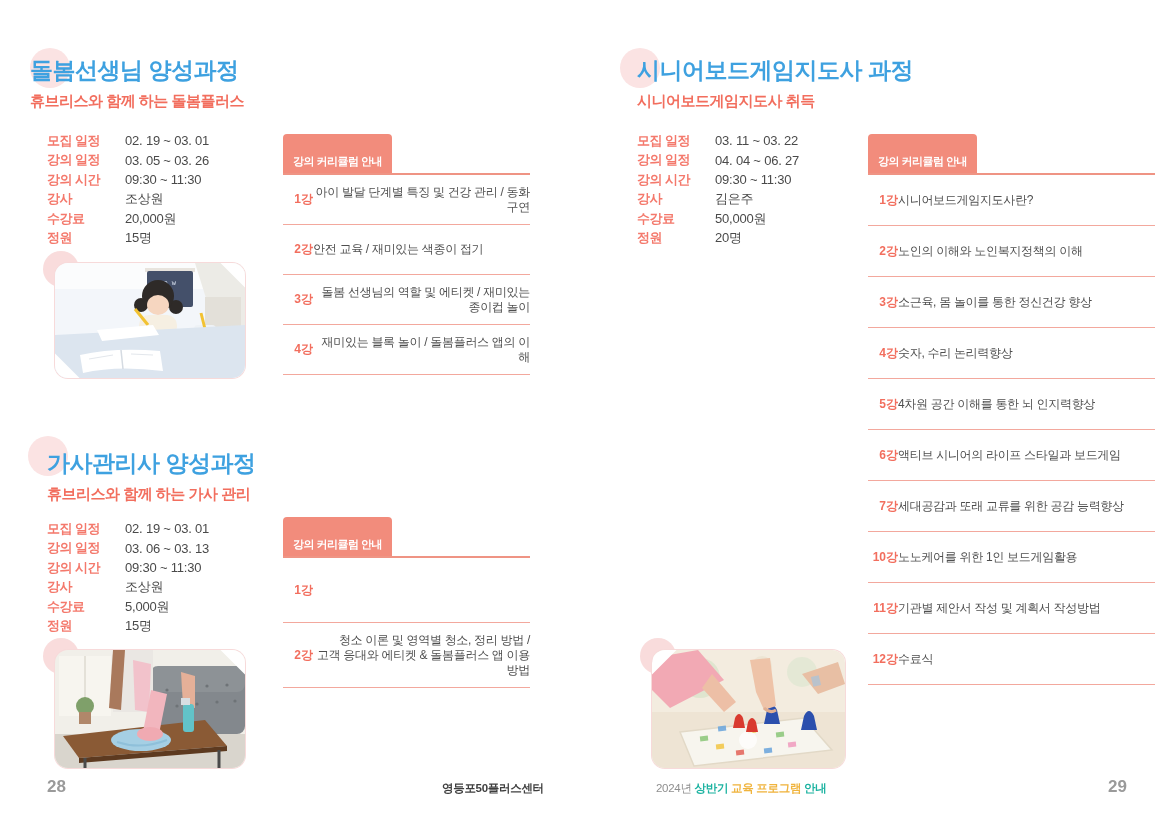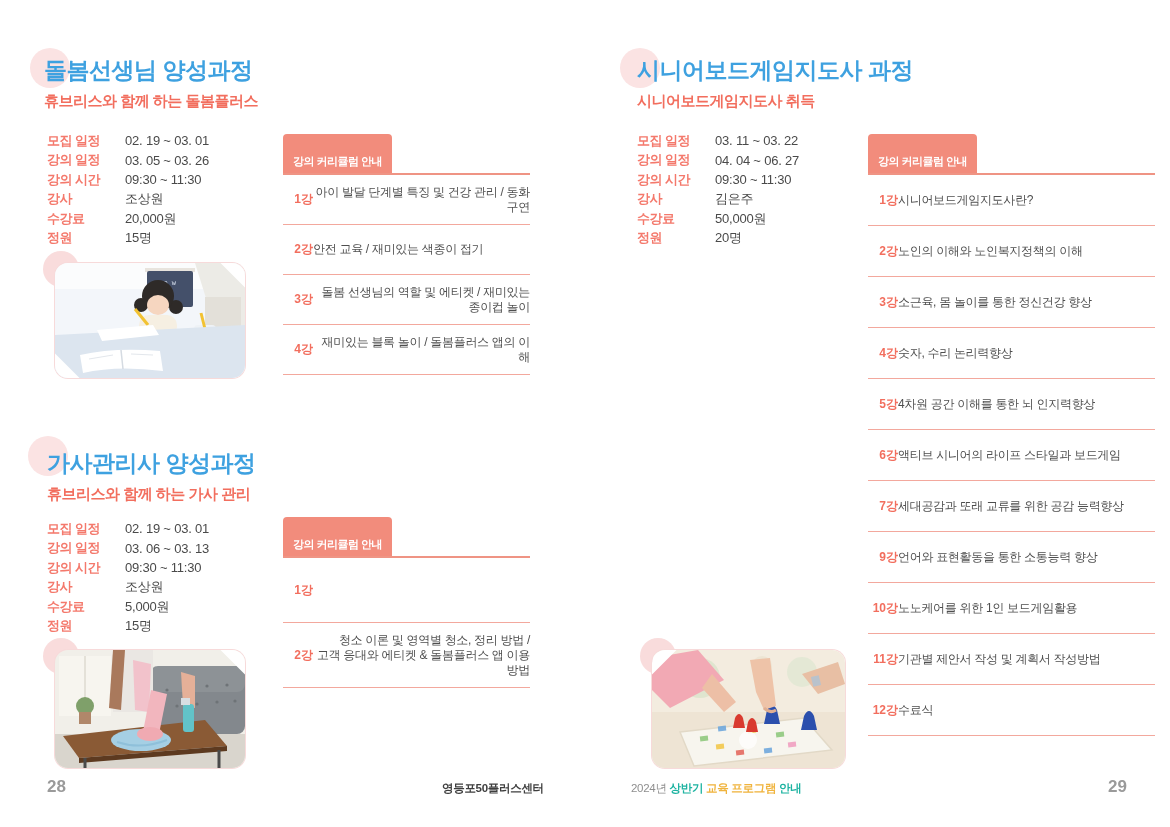--- a/index.html
+++ b/index.html
@@ -39,21 +39,21 @@
   .cut-bl{bottom:-27px;left:-27px;}
   
   .pagenum{position:absolute;font-size:17px;font-weight:bold;color:#9a9a9a;z-index:2;}
   .footer-center{position:absolute;font-size:11.5px;font-weight:bold;color:#3e3e3e;letter-spacing:-0.3px;z-index:2;}
   .footer-right{position:absolute;font-size:11.5px;letter-spacing:-0.3px;z-index:2;}
   .fr-year{color:#8f8f8f;}
   .fr-half{color:#1db3a1;font-weight:bold;}
   .fr-edu{color:#f0b43e;font-weight:bold;}
   .fr-guide{color:#1db3a1;font-weight:bold;}
   
-  #c1-head{left:44px;top:57px;}   #c1-info{left:47px;top:131px;}
+  #c1-head{left:30px;top:57px;}   #c1-info{left:47px;top:131px;}
   #c1-photo{left:55px;top:263px;width:190px;height:115px;}
   #c1-curr{left:283px;top:134px;width:247px;}
   #c2-head{left:47px;top:450px;}  #c2-info{left:47px;top:519px;}
   #c2-photo{left:55px;top:650px;width:190px;height:118px;}
   #c2-curr{left:283px;top:517px;width:247px;}
   #c3-head{left:637px;top:57px;}  #c3-info{left:637px;top:131px;}
   #c3-photo{left:652px;top:650px;width:193px;height:118px;}
   #c3-curr{left:868px;top:134px;width:287px;}
 </style>
 </head>
@@ -353,42 +353,38 @@
           <span class="cur-num">6강</span>
           <span class="cur-text">액티브 시니어의 라이프 스타일과 보드게임</span>
         </li>
 
         <li>
           <span class="cur-num">7강</span>
           <span class="cur-text">세대공감과 또래 교류를 위한 공감 능력향상</span>
         </li>
 
 
-        <li>
-          <span class="cur-num">9강</span>
-          <span class="cur-text">언어와 표현활동을 통한 소통능력 향상</span>
-        </li>
 
         <li>
           <span class="cur-num">10강</span>
           <span class="cur-text">노노케어를 위한 1인 보드게임활용</span>
         </li>
 
         <li>
           <span class="cur-num">11강</span>
           <span class="cur-text">기관별 제안서 작성 및 계획서 작성방법</span>
         </li>
 
         <li>
           <span class="cur-num">12강</span>
           <span class="cur-text">수료식</span>
         </li>
       </ul>
   </div>
 
   <div class="pagenum" style="left:47px;top:777px;">28</div>
   <div class="footer-center" style="left:442px;top:781px;">영등포50플러스센터</div>
-  <div class="footer-right" style="left:631px;top:781px;">
+  <div class="footer-right" style="left:656px;top:781px;">
     <span class="fr-year">2024년 </span><span class="fr-half">상반기 </span><span class="fr-edu">교육 프로그램 </span><span class="fr-guide">안내</span>
   </div>
   <div class="pagenum" style="left:1093px;top:777px;width:34px;text-align:right;">29</div>
 
 </div>
 
 </body></html>

